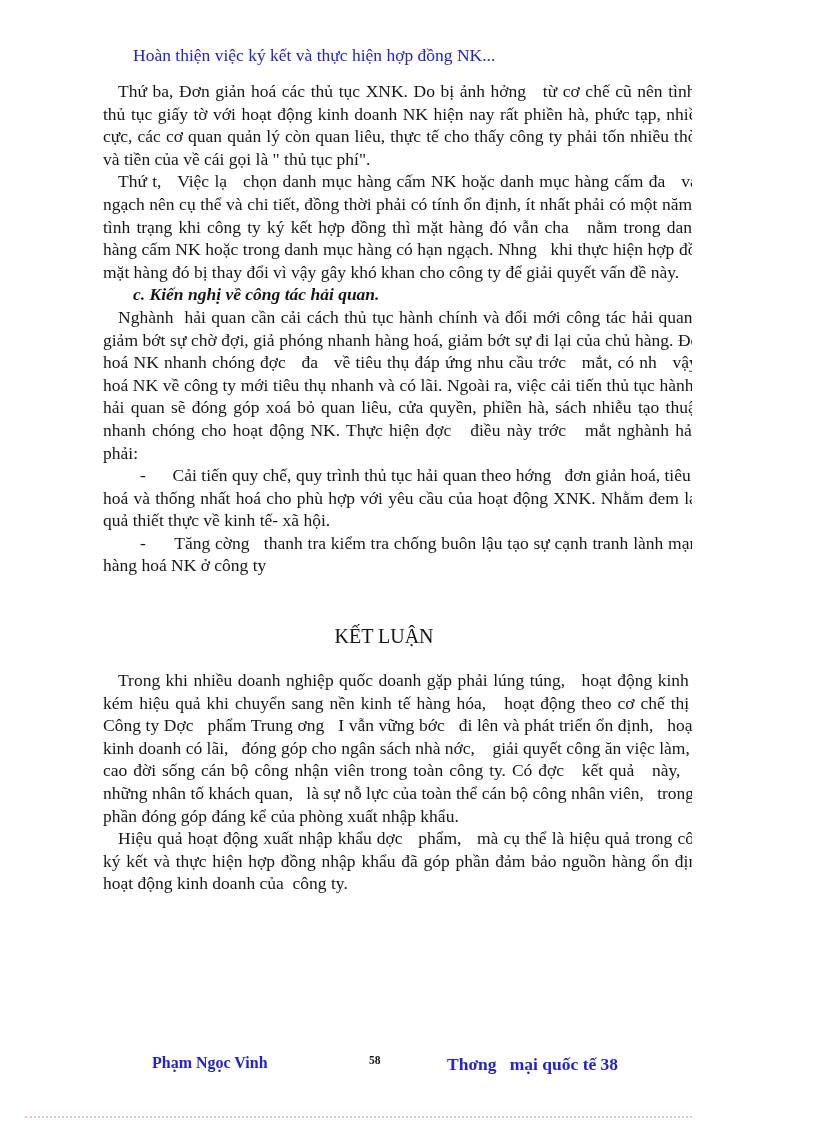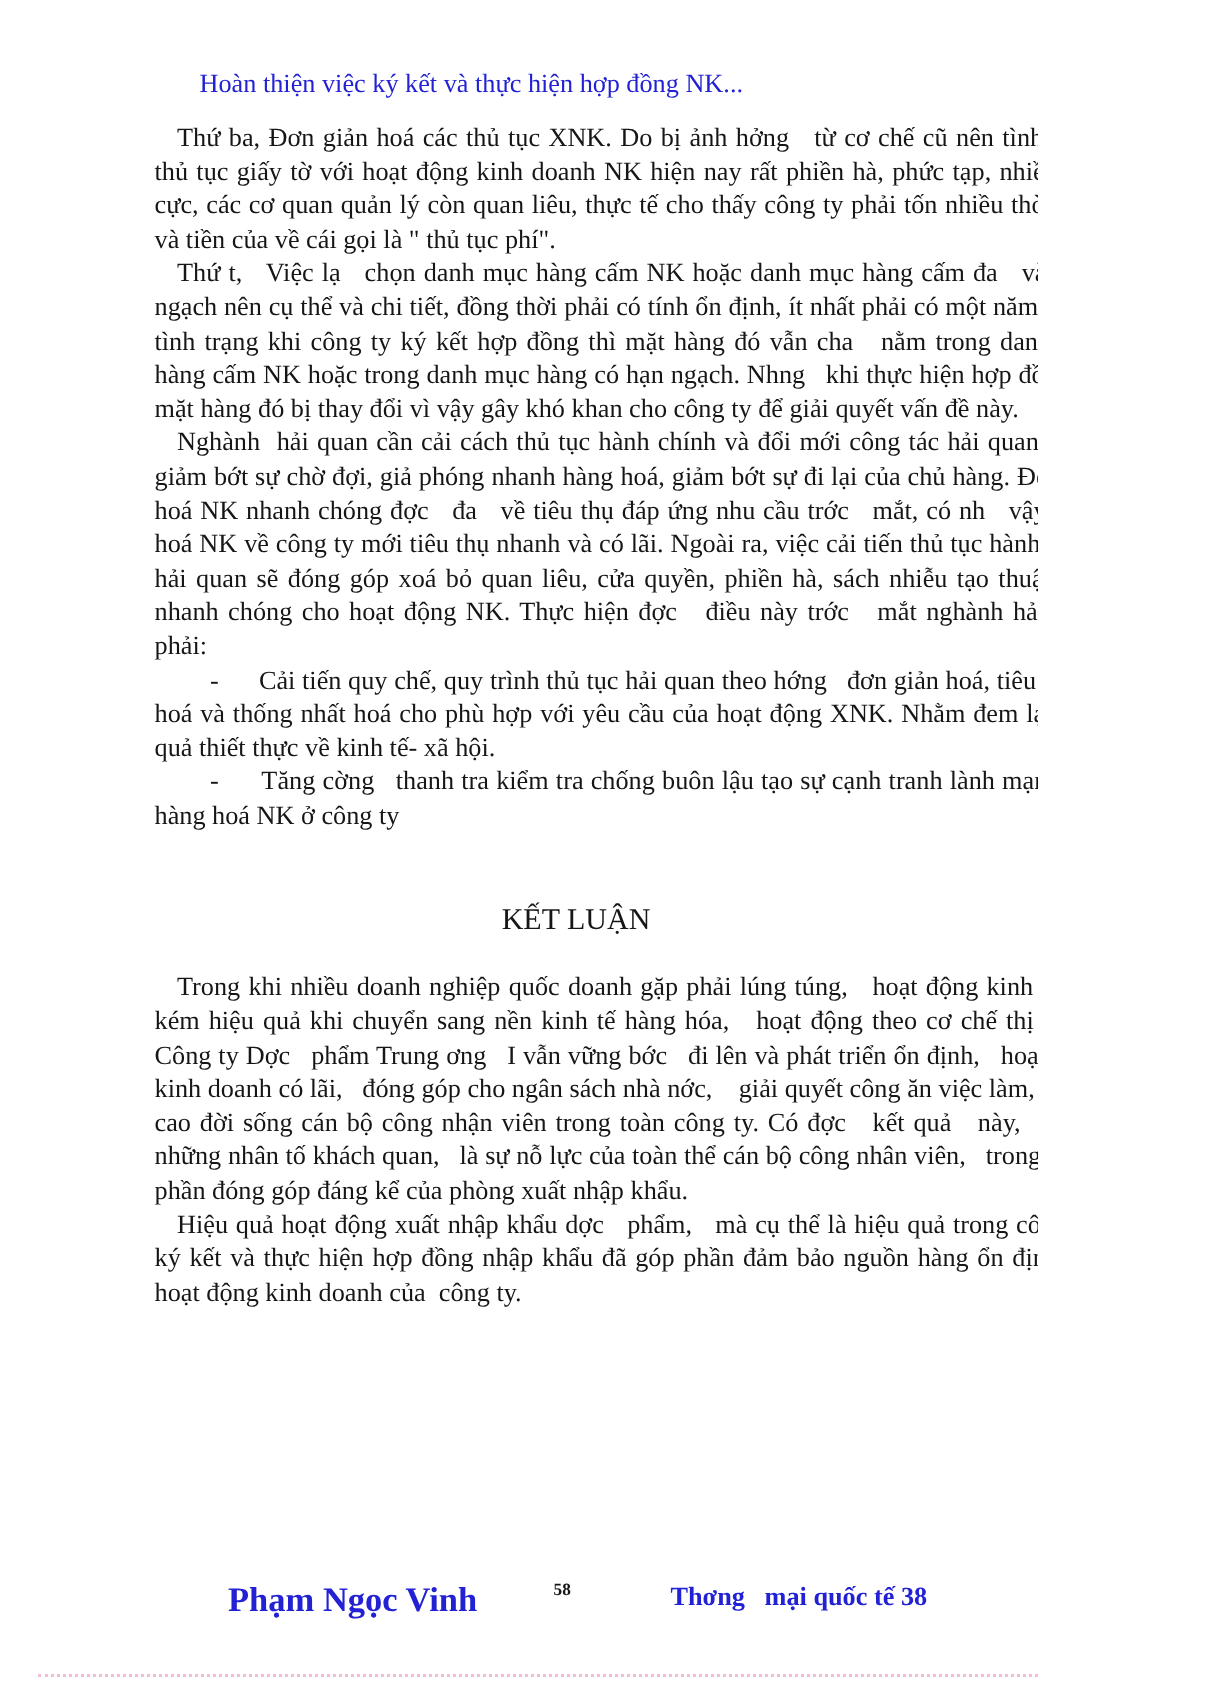--- a/index.html
+++ b/index.html
@@ -44,21 +44,21 @@
     margin:48px 0 21px 0;
     transform:translateX(-36px);
   }
   .footer{
     position:absolute;left:103px;top:1054px;width:634px;height:24px;
   }
   .footer-author{
     position:absolute;left:49px;top:0;
     color:var(--accent,#2222d4);
     font-weight:bold;
-    font-size:23px;
+    font-size:16px;
   }
   .footer-page{
     position:absolute;left:266px;top:0;
     color:#151515;
     font-weight:bold;
     font-size:11.5px;
     text-align:center;
   }
   .footer-course{
     position:absolute;left:344px;top:0;
@@ -80,20 +80,21 @@
 
   <div class="content">
 
     <div class="running-header">Hoàn thiện việc ký kết và thực hiện hợp đồng NK...</div>
 
 
     <p class="normal">Thứ ba, Đơn giản hoá các thủ tục XNK. Do bị ảnh hởng   từ cơ chế cũ nên tình trạng thủ tục giấy tờ với hoạt động kinh doanh NK hiện nay rất phiền hà, phức tạp, nhiều tiêu cực, các cơ quan quản lý còn quan liêu, thực tế cho thấy công ty phải tốn nhiều thời gian và tiền của về cái gọi là " thủ tục phí".</p>
 
     <p class="normal">Thứ t,   Việc lạ   chọn danh mục hàng cấm NK hoặc danh mục hàng cấm đa   vào hạn ngạch nên cụ thể và chi tiết, đồng thời phải có tính ổn định, ít nhất phải có một năm, tránh tình trạng khi công ty ký kết hợp đồng thì mặt hàng đó vẫn cha   nằm trong danh mục hàng cấm NK hoặc trong danh mục hàng có hạn ngạch. Nhng   khi thực hiện hợp đồng thì mặt hàng đó bị thay đổi vì vậy gây khó khan cho công ty để giải quyết vấn đề này.</p>
 
+    <p class="heading-c">c. Kiến nghị về công tác hải quan.</p>
 
     <p class="normal">Nghành  hải quan cần cải cách thủ tục hành chính và đổi mới công tác hải quan nhằm giảm bớt sự chờ đợi, giả phóng nhanh hàng hoá, giảm bớt sự đi lại của chủ hàng. Để hàng hoá NK nhanh chóng đợc   đa   về tiêu thụ đáp ứng nhu cầu trớc   mắt, có nh   vậy hàng hoá NK về công ty mới tiêu thụ nhanh và có lãi. Ngoài ra, việc cải tiến thủ tục hành chính hải quan sẽ đóng góp xoá bỏ quan liêu, cửa quyền, phiền hà, sách nhiễu tạo thuận tiện nhanh chóng cho hoạt động NK. Thực hiện đợc   điều này trớc   mắt nghành hải quan phải:</p>
 
 
     <p class="bullet">-      Cải tiến quy chế, quy trình thủ tục hải quan theo hớng   đơn giản hoá, tiêu chuẩn hoá và thống nhất hoá cho phù hợp với yêu cầu của hoạt động XNK. Nhằm đem lại hiệu quả thiết thực về kinh tế- xã hội.</p>
 
     <p class="bullet">-      Tăng cờng   thanh tra kiểm tra chống buôn lậu tạo sự cạnh tranh lành mạnh cho hàng hoá NK ở công ty</p>
 
     <div class="conclusion-title">KẾT LUẬN</div>
 

